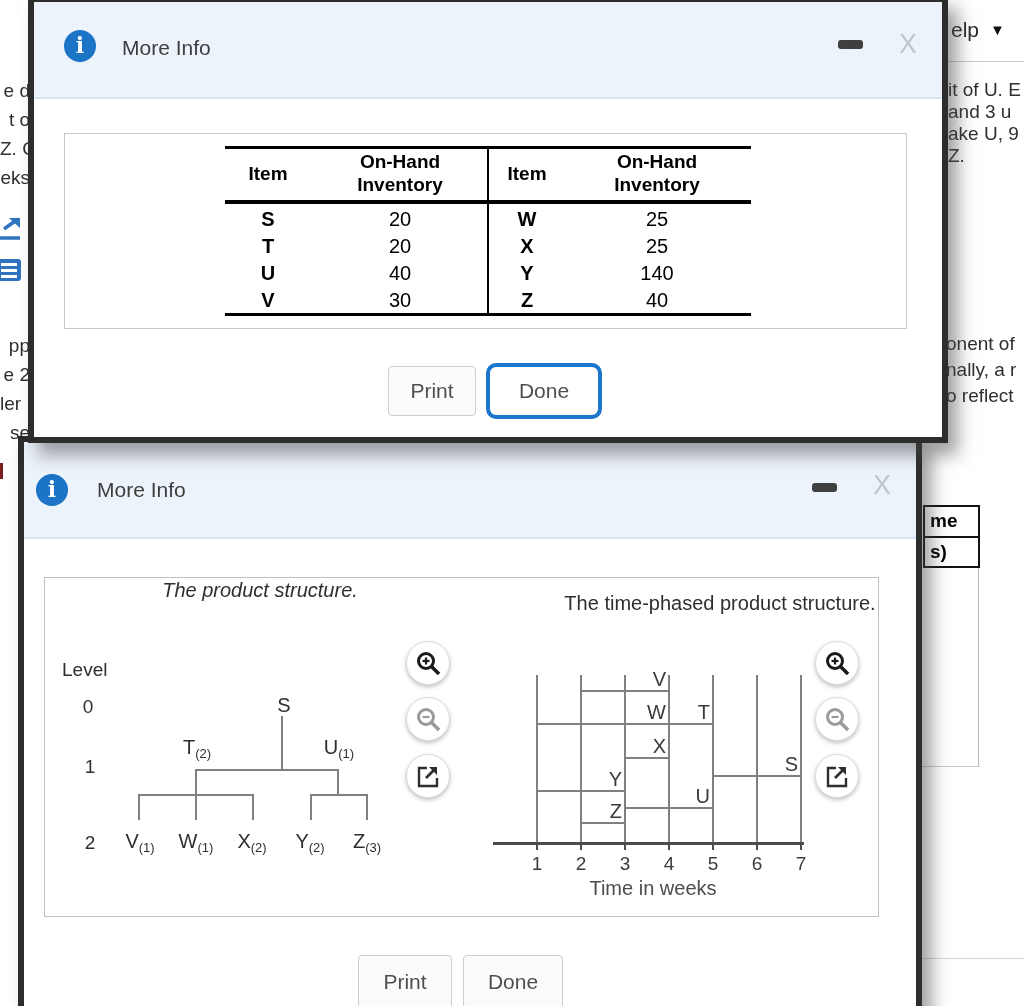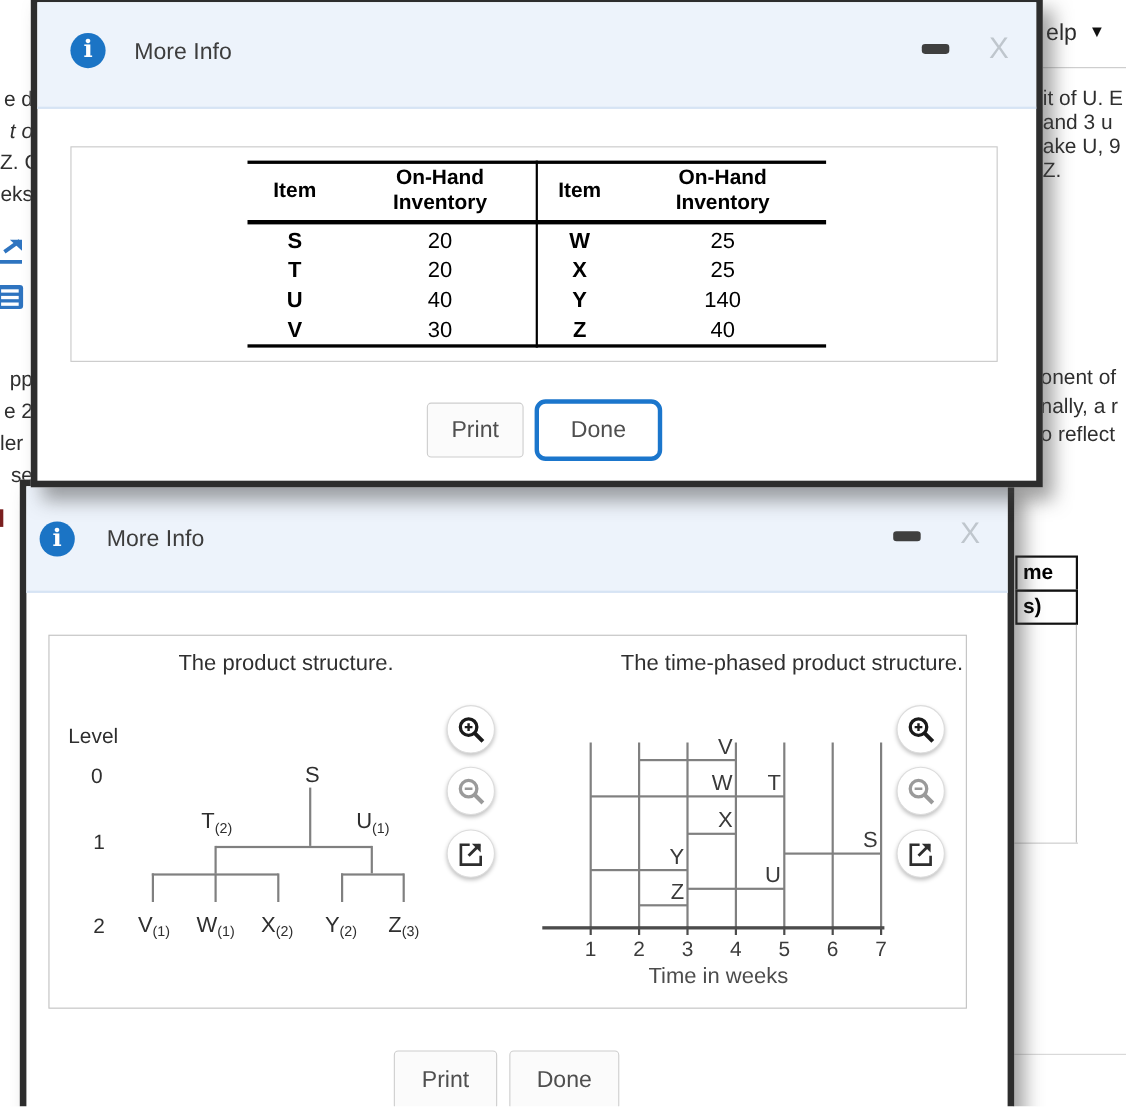--- a/index.html
+++ b/index.html
@@ -55,21 +55,21 @@
   <div class="abs" style="left:0;top:0;width:1024px;height:1006px;">
 
     <div class="abs" style="left:951px;top:18px;font-size:21px;color:#2b2b2b;">
       <span>elp</span>
       <span style="font-size:15px;position:relative;top:-2px;margin-left:5px;color:#111;">▼</span>
     </div>
     <div class="thin" style="left:946px;top:61px;width:78px;height:1px;"></div>
 
     <div class="abs" style="left:0;top:76px;width:30px;line-height:29px;" id="frag-left-top">
         <div class="frag frag-r" style="position:static;text-align:right;">e d</div>
-        <div class="frag frag-r" style="position:static;text-align:right;font-style:italic;">t o</div>
+        <div class="frag frag-r" style="position:static;text-align:right;">t o</div>
         <div class="frag frag-r" style="position:static;text-align:right;">Z. C</div>
         <div class="frag frag-r" style="position:static;text-align:right;">eks</div>
       </div>
     <div class="abs" style="left:0;top:331px;width:30px;line-height:29px;" id="frag-left-bottom">
         <div class="frag frag-r" style="position:static;text-align:right;">pp</div>
         <div class="frag frag-r" style="position:static;text-align:right;">e 2</div>
         <div class="frag frag-r" style="position:static;text-align:left;">ler</div>
         <div class="frag frag-r" style="position:static;text-align:right;">se</div>
       </div>
 
@@ -108,21 +108,21 @@
 
   <div class="dlg" style="left:18px;top:436px;width:904px;height:600px;z-index:5;">
     <div class="dlg-header" style="height:95px;"></div>
     <div class="info-icon" style="left:12px;top:32px;">i</div>
     <div class="dlg-title" style="left:73px;top:36px;">More Info</div>
     <div class="min-btn" style="left:788px;top:41px;"></div>
     <div class="x-btn" style="left:849px;top:30px;">X</div>
 
     <div class="fig-box" style="left:20px;top:135px;width:833px;height:338px;">
 
-      <div class="fig-title" style="left:60px;top:14px;width:310px;">The product structure.</div>
+      <div class="fig-title" style="left:60px;top:1px;width:310px;font-style:italic;">The product structure.</div>
       <div class="lvl" style="left:17px;top:81px;">Level</div>
       <div class="lvl" style="left:33px;top:118px;width:20px;text-align:center;">0</div>
       <div class="lvl" style="left:35px;top:178px;width:20px;text-align:center;">1</div>
       <div class="lvl" style="left:35px;top:254px;width:20px;text-align:center;">2</div>
 
       <div class="tree-lab" style="left:222px;top:116px;width:34px;">S</div>
 
       <div class="vl" style="left:236px;top:138px;height:53px;"></div>
       <div class="hl" style="left:151px;top:191px;width:142px;"></div>
       <div class="vl" style="left:150px;top:191px;height:25px;"></div>

